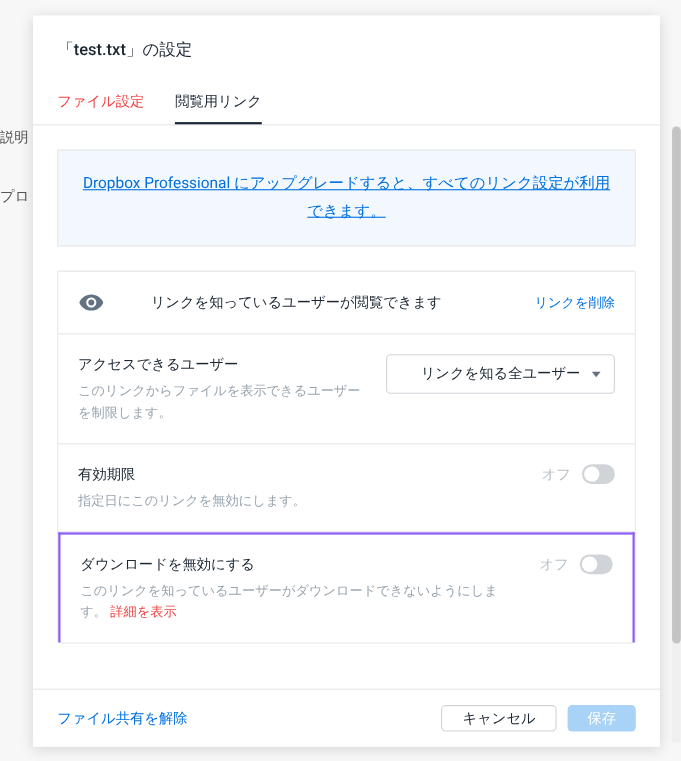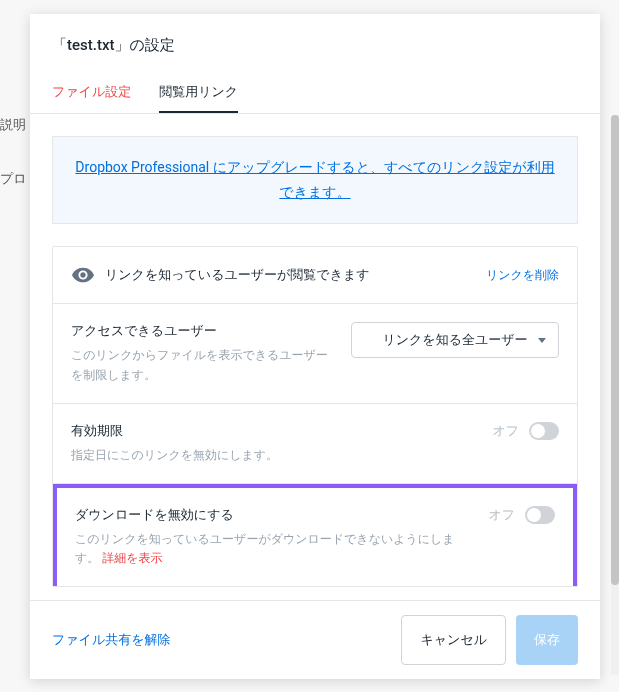--- a/index.html
+++ b/index.html
@@ -101,20 +101,21 @@
     .section {
       border: 1px solid #e6e6e6;
       border-radius: 2px;
       margin-bottom: 22px;
     }
     .section-header {
       display: flex;
       align-items: center;
       padding: 16px 18px;
       border-bottom: 1px solid #e6e6e6;
+      gap: 32px;
     }
     .eye-icon {
       width: 24px;
       height: 24px;
       display: flex;
       align-items: center;
       justify-content: center;
       margin-right: 10px;
     }
     .eye-icon svg {
@@ -204,36 +205,36 @@
     .toggle-knob {
       width: 14px;
       height: 14px;
       background: #fff;
       border-radius: 50%;
       position: absolute;
       top: 2px;
       left: 2px;
     }
     .highlight-box {
-      border: 4px solid #8b5cf6;
+      border: 2px solid #8b5cf6;
     }
     .modal-footer {
       display: flex;
       align-items: center;
       padding: 14px 22px;
       border-top: 1px solid #e6e6e6;
     }
     .footer-link {
       flex: 1;
       font-size: 13px;
       color: #0070e0;
       cursor: pointer;
     }
     .btn {
-      height: 50px;
+      height: 24px;
       padding: 0 18px;
       border-radius: 4px;
       font-size: 13px;
       cursor: pointer;
       border: none;
       margin-left: 10px;
     }
     .btn-cancel {
       background: #fff;
       border: 1px solid #d0d4d9;

